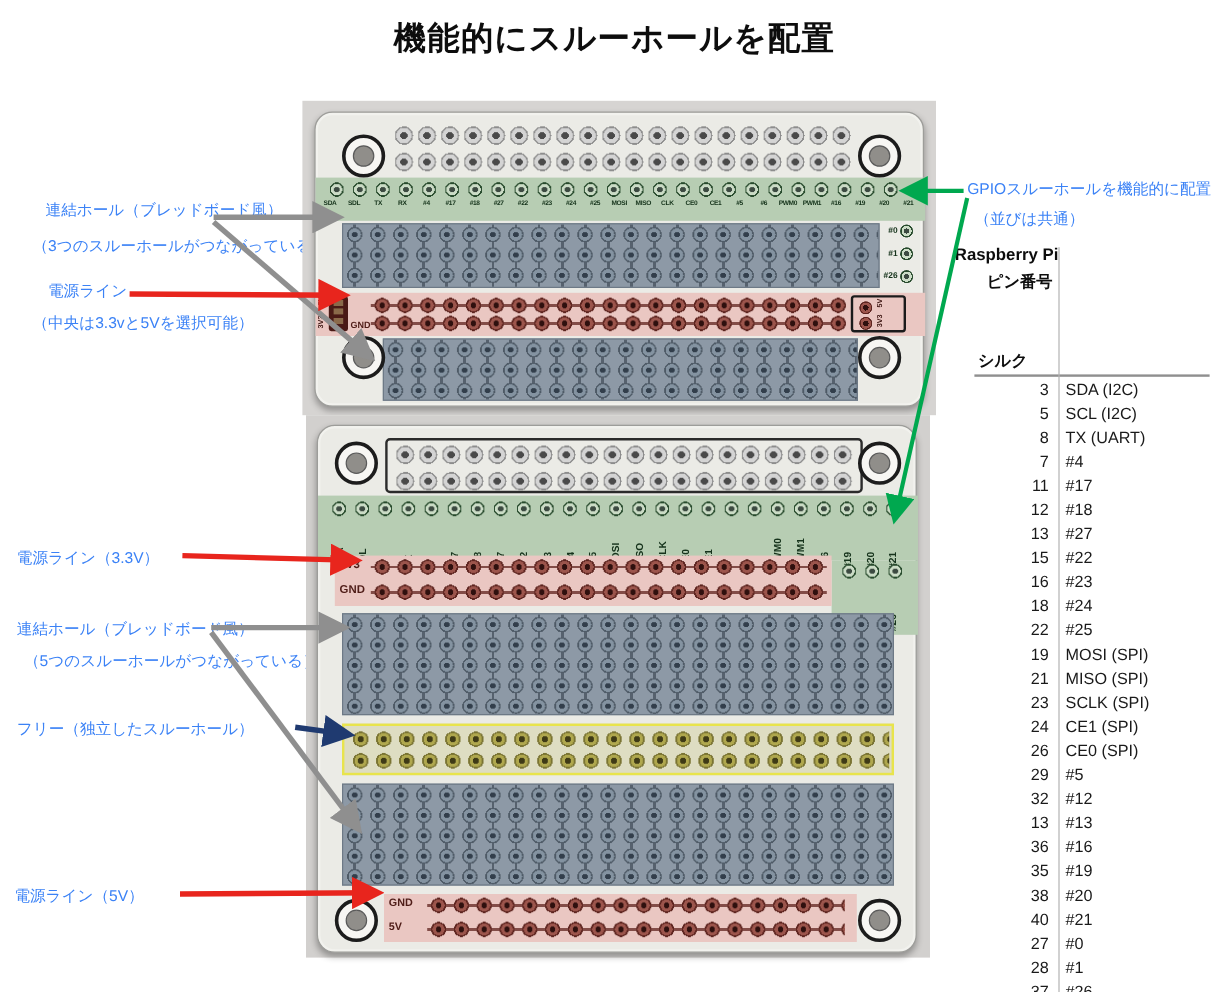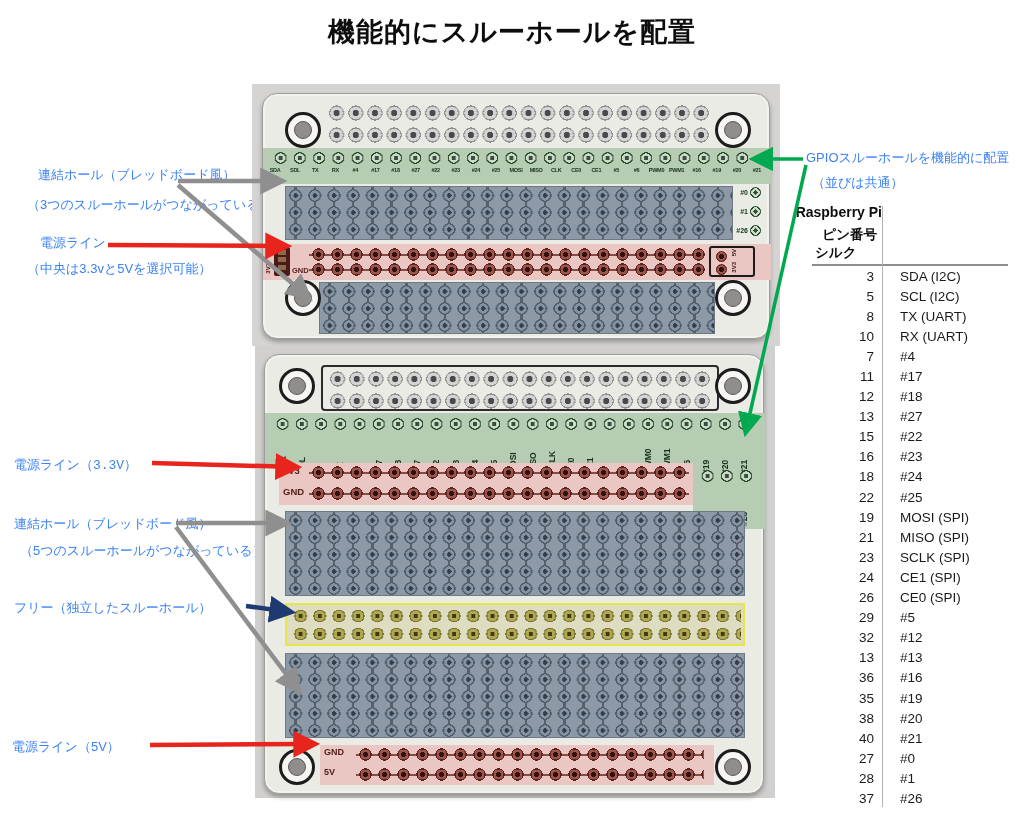--- a/index.html
+++ b/index.html
@@ -97,39 +97,39 @@
 
   
   .pin-table { position:absolute; left:812px; top:204px; width:196px; z-index:10; }
   .pin-table::before { content:''; position:absolute; left:70px; top:2px; bottom:2px;
                        width:1px; background:#b3b3b3; }
   .pt-title { position:absolute; top:0; right:126px; font-size:14px; font-weight:700;
               color:#0d0d0d; white-space:nowrap; }
   .pt-head { display:flex; margin-top:22px; border-bottom:2px solid #8f8f8f;
              padding-bottom:2px; font-size:13.5px; font-weight:700; color:#0d0d0d;flex-direction:column; }
   .pt-head .c1 { width:70px; text-align:right; padding-right:5px; }
-  .pt-head .c2 { padding-left:3px; }
+  .pt-head .c2 { padding-left:3px;margin-top:48px; }
   .pt-rows { }
   .pt-row { display:flex; align-items:center; height:20.1px; font-size:13.5px; color:#1a1a1a; }
   .pt-pin  { width:70px; text-align:right; padding-right:8px; }
-  .pt-silk { padding-left:18px; white-space:nowrap; }
+  .pt-silk { padding-left:6px; white-space:nowrap; }
 </style>
 </head>
 <body>
 
 <div class="page">
 
   <div class="title">機能的にスルーホールを配置</div>
 
   <div class="ann" style="left:38px;  top:166px;">連結ホール（ブレッドボード風）</div>
   <div class="ann" style="left:27px;  top:196px;">（3つのスルーホールがつながっている）</div>
   <div class="ann" style="left:40px;  top:234px;">電源ライン</div>
   <div class="ann" style="left:27px;  top:260px;">（中央は3.3vと5Vを選択可能）</div>
 
-  <div class="ann" style="left:14px;  top:456px;font-family:Liberation Mono, monospace;">電源ライン（3.3V）</div>
+  <div class="ann" style="left:14px;  top:456px;">電源ライン（3.3V）</div>
   <div class="ann" style="left:14px;  top:515px;">連結ホール（ブレッドボード風）</div>
   <div class="ann" style="left:20px;  top:542px;">（5つのスルーホールがつながっている）</div>
   <div class="ann" style="left:14px;  top:599px;">フリー（独立したスルーホール）</div>
   <div class="ann" style="left:12px;  top:738px;">電源ライン（5V）</div>
 
   <div class="ann" style="left:806px; top:149px;">GPIOスルーホールを機能的に配置</div>
   <div class="ann" style="left:812px; top:174px;">（並びは共通）</div>
 
   <div class="photo photo-top">
     <div class="board board-top">
@@ -355,24 +355,20 @@
       </div>
         <div class="pt-row">
         <span class="pt-pin">5</span>
         <span class="pt-silk">SCL (I2C)</span>
       </div>
         <div class="pt-row">
         <span class="pt-pin">8</span>
         <span class="pt-silk">TX (UART)</span>
       </div>
         <div class="pt-row">
-        <span class="pt-pin">10</span>
-        <span class="pt-silk">RX (UART)</span>
-      </div>
-        <div class="pt-row">
         <span class="pt-pin">7</span>
         <span class="pt-silk">#4</span>
       </div>
         <div class="pt-row">
         <span class="pt-pin">11</span>
         <span class="pt-silk">#17</span>
       </div>
         <div class="pt-row">
         <span class="pt-pin">12</span>
         <span class="pt-silk">#18</span>

